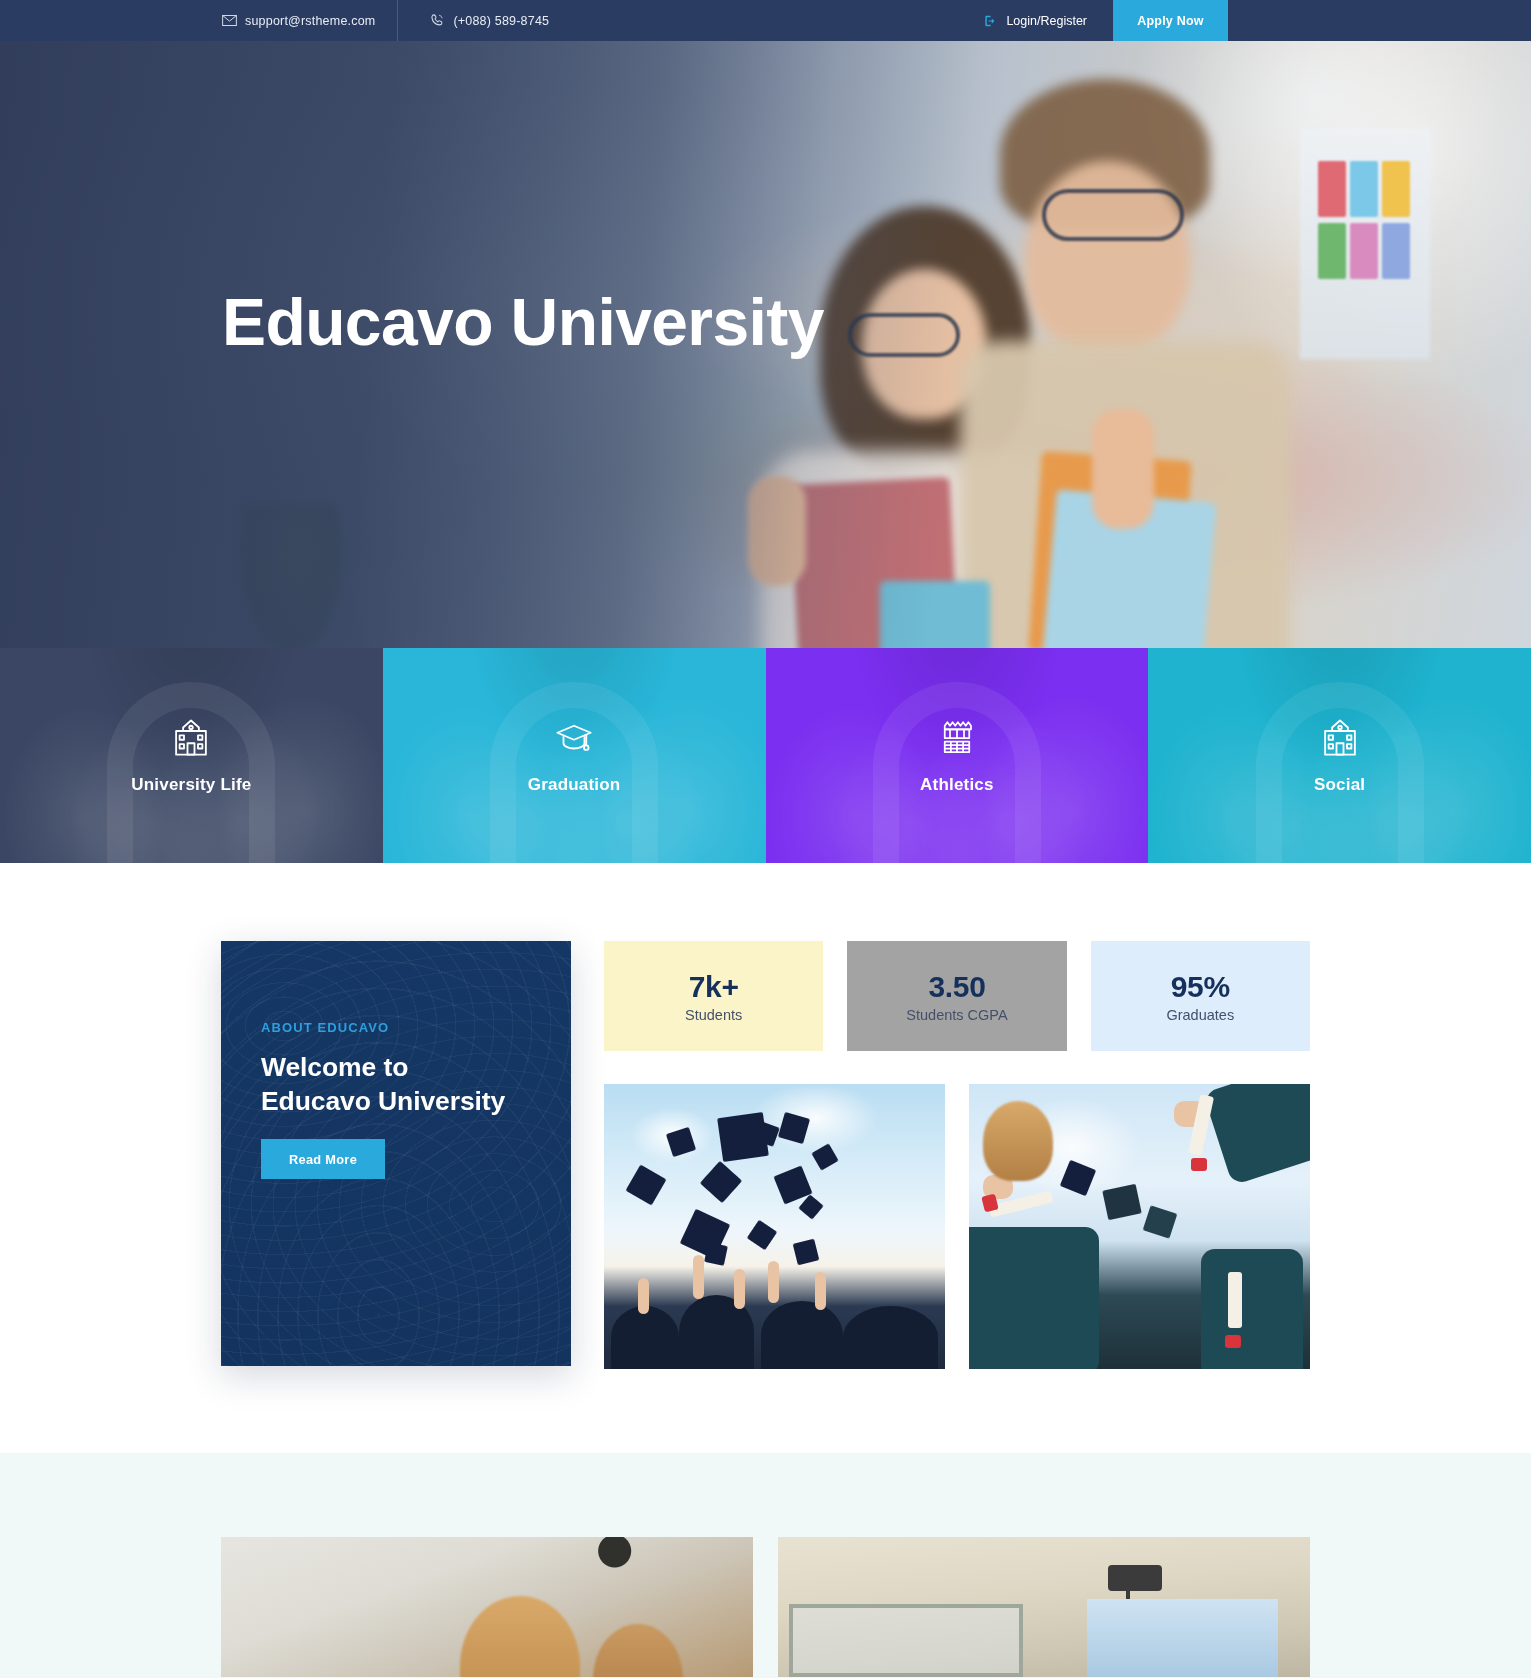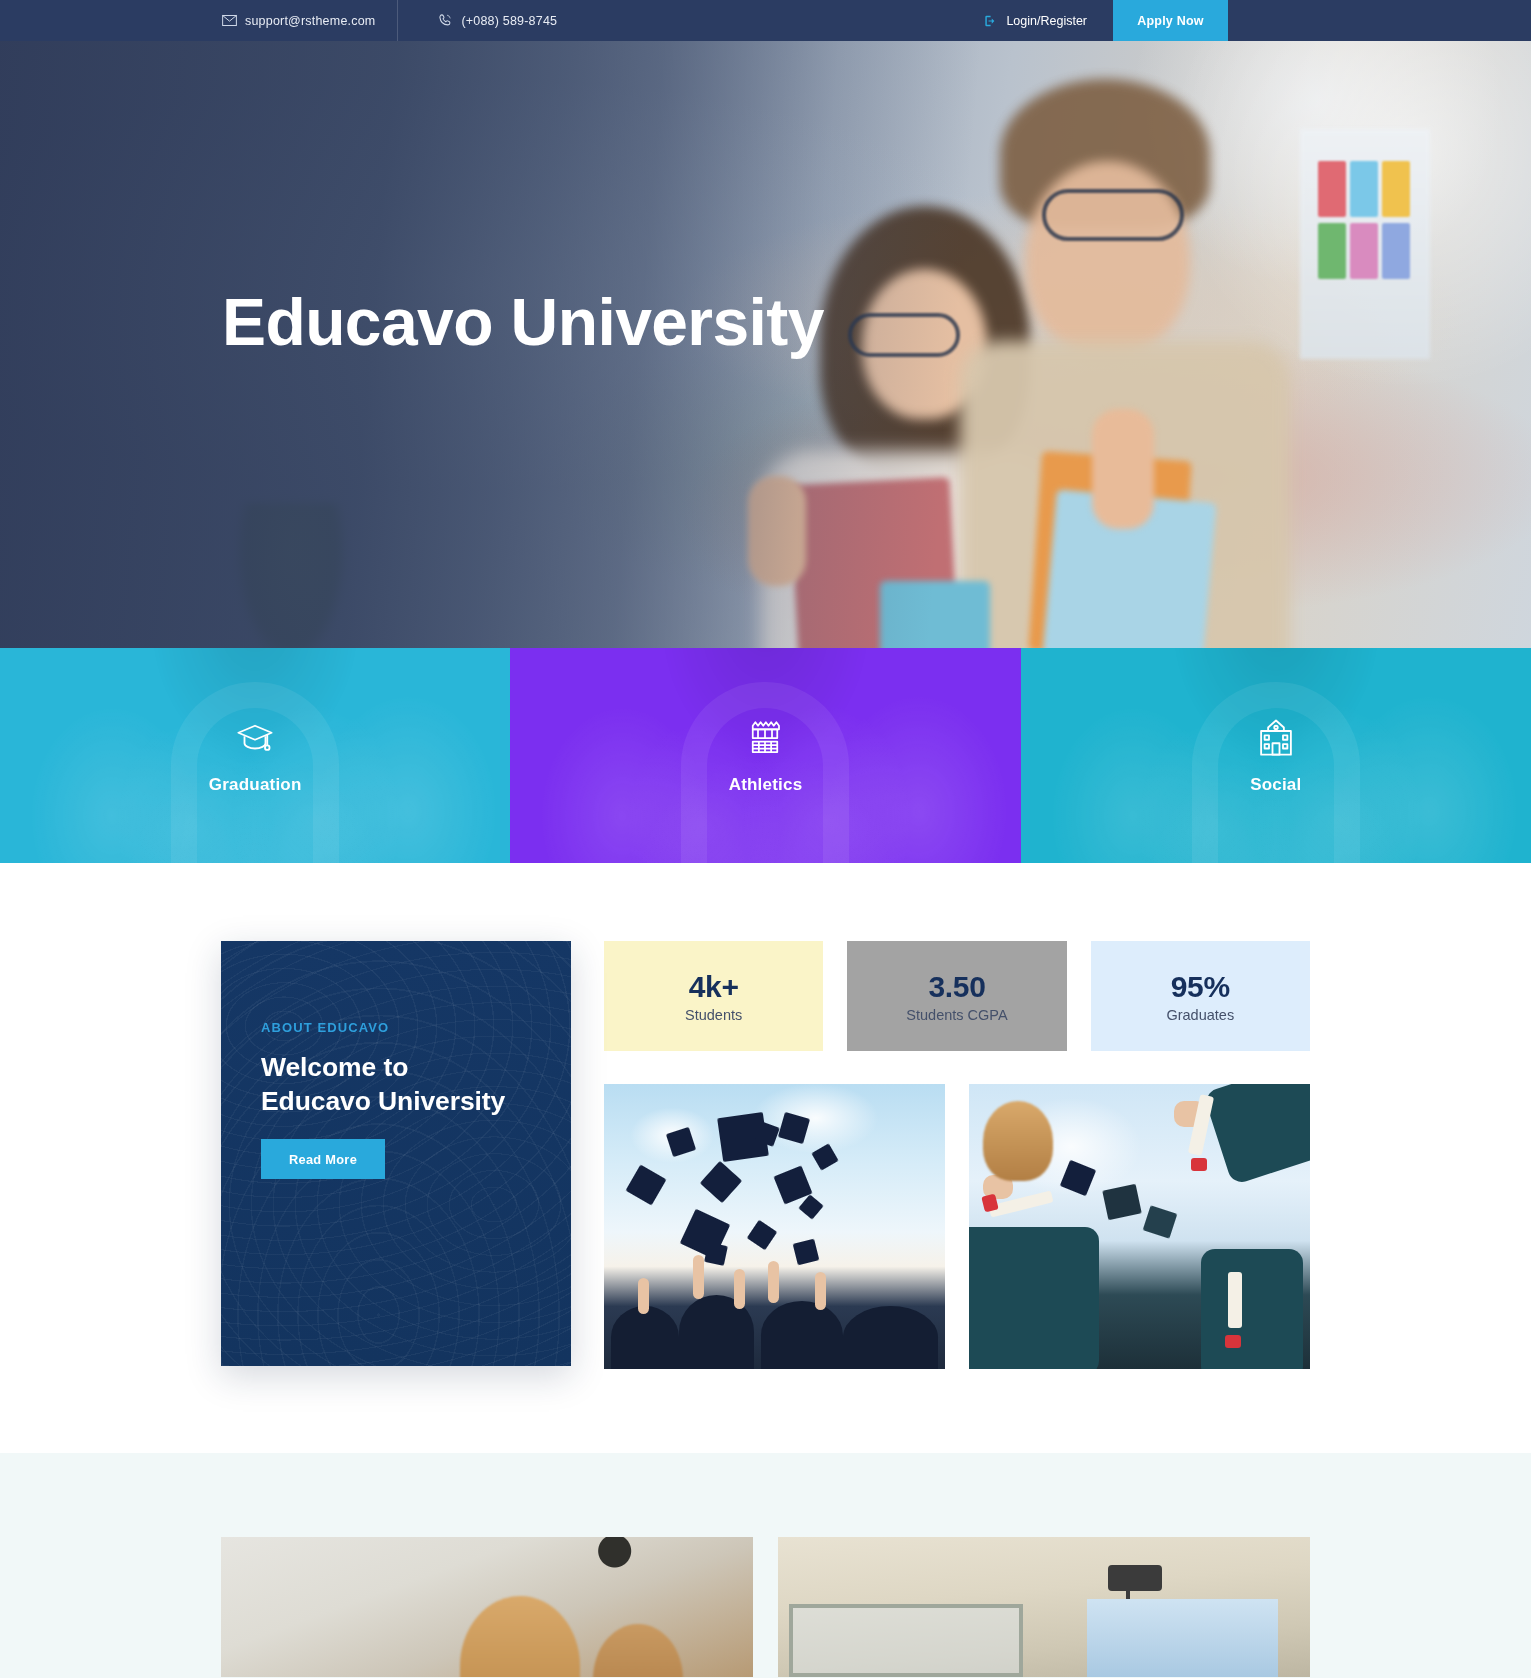--- a/index.html
+++ b/index.html
@@ -15,21 +15,21 @@
   .topbar {
     position:relative; z-index:30;
     height:41px; width:100%;
     background:#2b3c62;
     display:flex; align-items:stretch;
     color:#ffffff;
   }
   .topbar-left {
     display:flex; align-items:center;
     margin-left:222px;
-    gap:16px;
+    gap:8px;
   }
   .tb-item {
     display:flex; align-items:center; gap:8px;
     font-size:12.5px; letter-spacing:.2px;
     color:#e8ecf4;
     padding:0 22px 0 0;
     height:41px;
   }
   .tb-item.with-div { border-right:1px solid rgba(255,255,255,.16); }
   .tb-item.second { padding-left:24px; }
@@ -349,20 +349,37 @@
     <div class="thumb th-r"></div>
   </div>
   <div class="hero-overlay"></div>
   <div class="hero-inner">
     <h1 class="hero-title">Educavo University</h1>
   </div>
 </section>
 
 <section class="features">
 
+  <div class="feat feat-c1">
+    <div class="feat-bg"></div>
+    <div class="feat-arch"></div>
+    <span class="feat-ico">
+      <svg viewBox="0 0 48 48" fill="none" stroke="currentColor" stroke-width="2.1" stroke-linejoin="round">
+        <path d="M24 4l-9 8v4h18v-4l-9-8z"></path>
+        <rect x="7" y="16" width="34" height="27"></rect>
+        <rect x="11" y="21" width="5" height="5"></rect>
+          <rect x="11" y="31" width="5" height="5"></rect>
+        <rect x="32" y="21" width="5" height="5"></rect>
+          <rect x="32" y="31" width="5" height="5"></rect>
+        <rect x="20" y="30" width="8" height="13"></rect>
+        <circle cx="24" cy="12" r="2"></circle>
+      </svg>
+    </span>
+    <span class="feat-label">University Life</span>
+  </div>
 
   <div class="feat feat-c2">
     <div class="feat-bg"></div>
     <div class="feat-arch"></div>
     <span class="feat-ico">
       <svg viewBox="0 0 48 48" fill="none" stroke="currentColor" stroke-width="2.1" stroke-linejoin="round">
         <path d="M24 10L5 18l19 8 19-8-19-8z"></path>
         <path d="M12 22v8c0 3 5.4 6 12 6s12-3 12-6v-8"></path>
         <path d="M38 20v12"></path>
           <circle cx="38" cy="35" r="2.6"></circle>
@@ -416,21 +433,21 @@
         <span>Educavo University</span>
       </h2>
       <button class="btn-read">
         <span>Read More</span>
       </button>
     </div>
 
     <div class="about-right">
       <div class="stats">
         <div class="stat s1">
-          <div class="stat-n">4k+</div>
+          <div class="stat-n">7k+</div>
           <div class="stat-l">Students</div>
         </div>
         <div class="stat s2">
           <div class="stat-n">3.50</div>
           <div class="stat-l">Students CGPA</div>
         </div>
         <div class="stat s3">
           <div class="stat-n">95%</div>
           <div class="stat-l">Graduates</div>
         </div>

